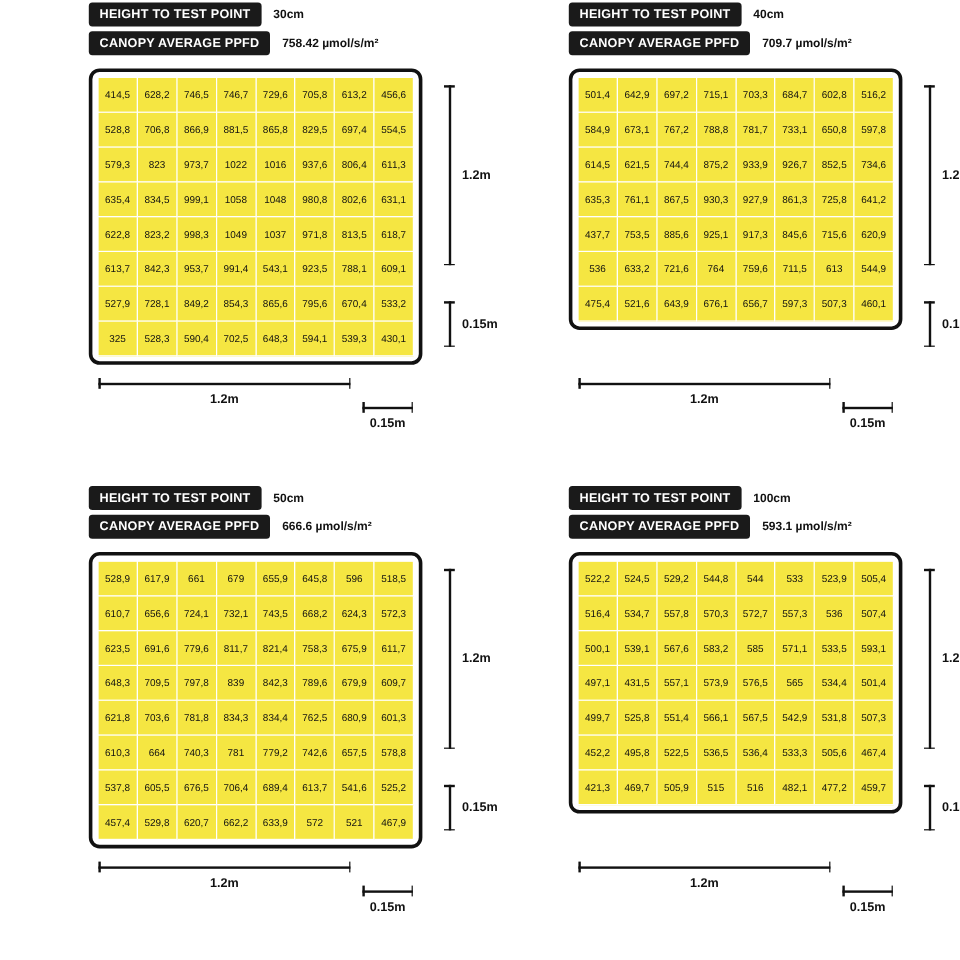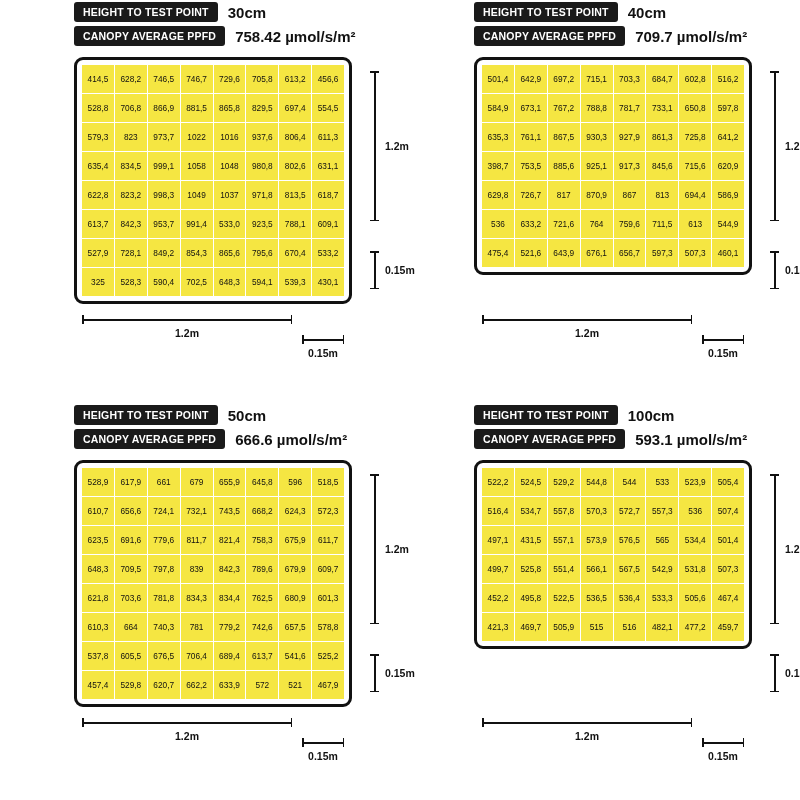--- a/index.html
+++ b/index.html
@@ -20,21 +20,21 @@
   .tagline{display:flex;align-items:center;margin-left:66px;}
   .tag{
     background:#1a1a1a;color:#fff;
     font-size:10.5px;font-weight:bold;letter-spacing:.2px;
     padding:4px 9px;border-radius:3px;
     white-space:nowrap;
     display:inline-block;
   }
   .tag .light{font-weight:bold;}
   .tagvalue{
-    font-size:15px;font-weight:bold;color:#111;
+    font-size:10px;font-weight:bold;color:#111;
     margin-left:10px;white-space:nowrap;
   }
   .row2{margin-top:4px;}
 
   .gridwrap{position:relative;margin-top:11px;margin-left:66px;width:278px;}
   .gridbox{
     border:3px solid #111;border-radius:9px;
     padding:4px;
     background:#fff;
     box-sizing:border-box;
@@ -142,21 +142,21 @@
                 <td>1037</td>
                 <td>971,8</td>
                 <td>813,5</td>
                 <td>618,7</td>
               </tr>
               <tr>
                 <td>613,7</td>
                 <td>842,3</td>
                 <td>953,7</td>
                 <td>991,4</td>
-                <td>533,0</td>
+                <td>543,1</td>
                 <td>923,5</td>
                 <td>788,1</td>
                 <td>609,1</td>
               </tr>
               <tr>
                 <td>527,9</td>
                 <td>728,1</td>
                 <td>849,2</td>
                 <td>854,3</td>
                 <td>865,6</td>
@@ -231,48 +231,48 @@
                 <td>584,9</td>
                 <td>673,1</td>
                 <td>767,2</td>
                 <td>788,8</td>
                 <td>781,7</td>
                 <td>733,1</td>
                 <td>650,8</td>
                 <td>597,8</td>
               </tr>
               <tr>
+                <td>614,5</td>
+                <td>621,5</td>
+                <td>744,4</td>
+                <td>875,2</td>
+                <td>933,9</td>
+                <td>926,7</td>
+                <td>852,5</td>
+                <td>734,6</td>
+              </tr>
+              <tr>
                 <td>635,3</td>
                 <td>761,1</td>
                 <td>867,5</td>
                 <td>930,3</td>
                 <td>927,9</td>
                 <td>861,3</td>
                 <td>725,8</td>
                 <td>641,2</td>
               </tr>
               <tr>
-                <td>398,7</td>
+                <td>437,7</td>
                 <td>753,5</td>
                 <td>885,6</td>
                 <td>925,1</td>
                 <td>917,3</td>
                 <td>845,6</td>
                 <td>715,6</td>
                 <td>620,9</td>
-              </tr>
-              <tr>
-                <td>629,8</td>
-                <td>726,7</td>
-                <td>817</td>
-                <td>870,9</td>
-                <td>867</td>
-                <td>813</td>
-                <td>694,4</td>
-                <td>586,9</td>
               </tr>
               <tr>
                 <td>536</td>
                 <td>633,2</td>
                 <td>721,6</td>
                 <td>764</td>
                 <td>759,6</td>
                 <td>711,5</td>
                 <td>613</td>
                 <td>544,9</td>
@@ -467,20 +467,30 @@
                 <td>516,4</td>
                 <td>534,7</td>
                 <td>557,8</td>
                 <td>570,3</td>
                 <td>572,7</td>
                 <td>557,3</td>
                 <td>536</td>
                 <td>507,4</td>
               </tr>
               <tr>
+                <td>500,1</td>
+                <td>539,1</td>
+                <td>567,6</td>
+                <td>583,2</td>
+                <td>585</td>
+                <td>571,1</td>
+                <td>533,5</td>
+                <td>593,1</td>
+              </tr>
+              <tr>
                 <td>497,1</td>
                 <td>431,5</td>
                 <td>557,1</td>
                 <td>573,9</td>
                 <td>576,5</td>
                 <td>565</td>
                 <td>534,4</td>
                 <td>501,4</td>
               </tr>
               <tr>

